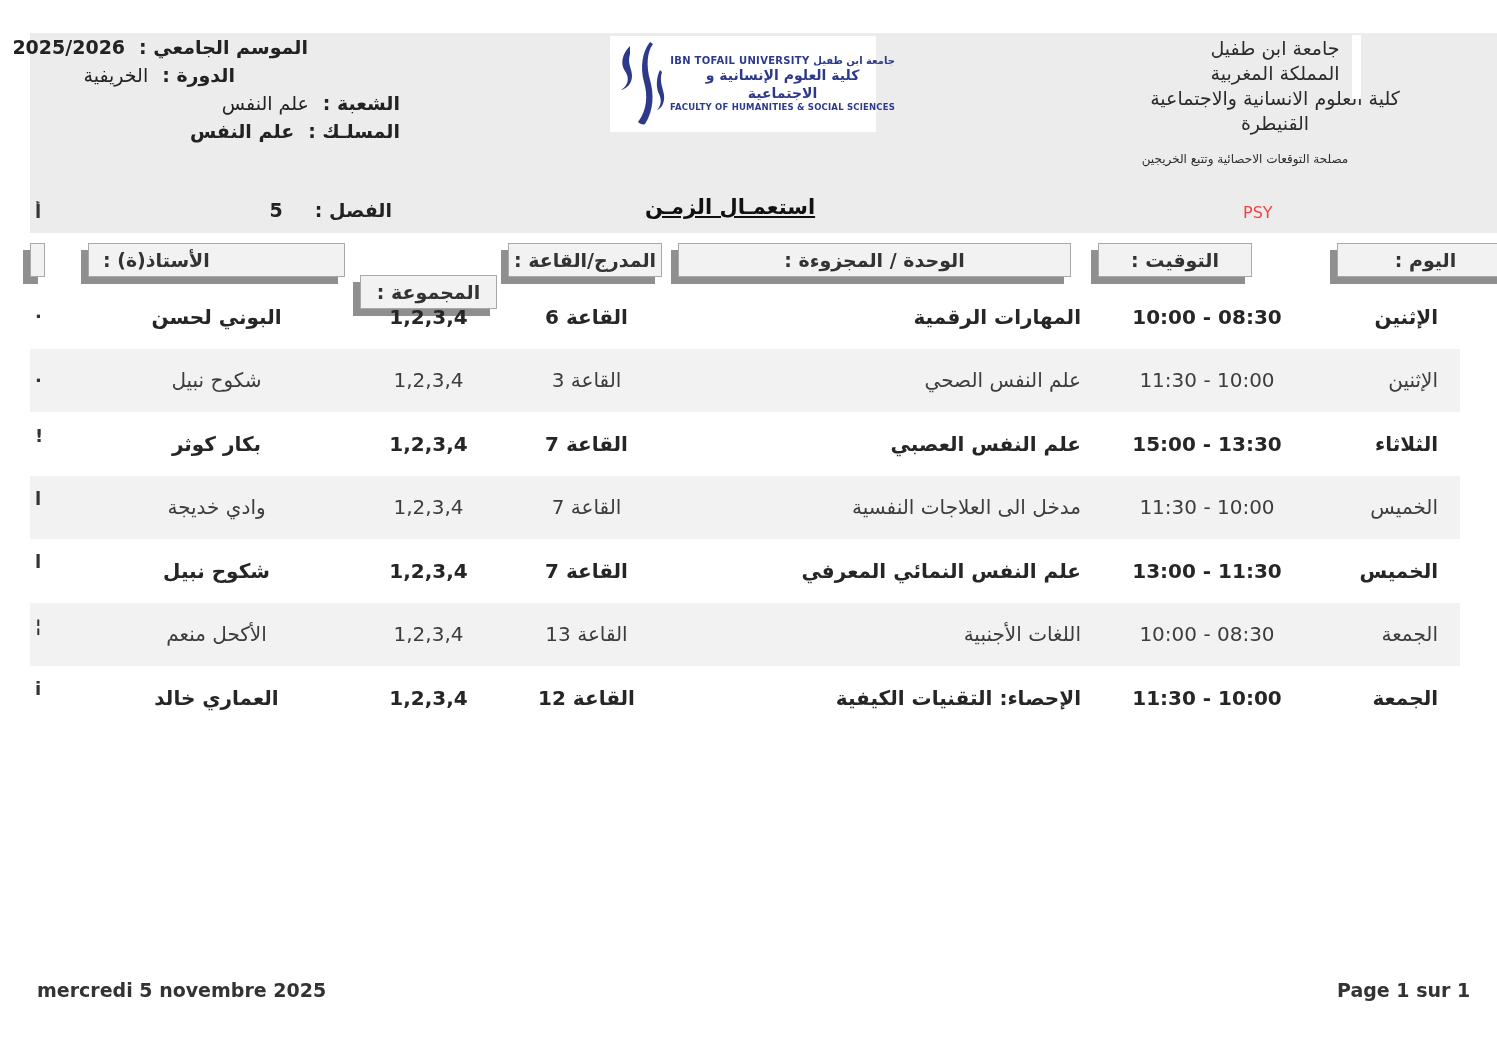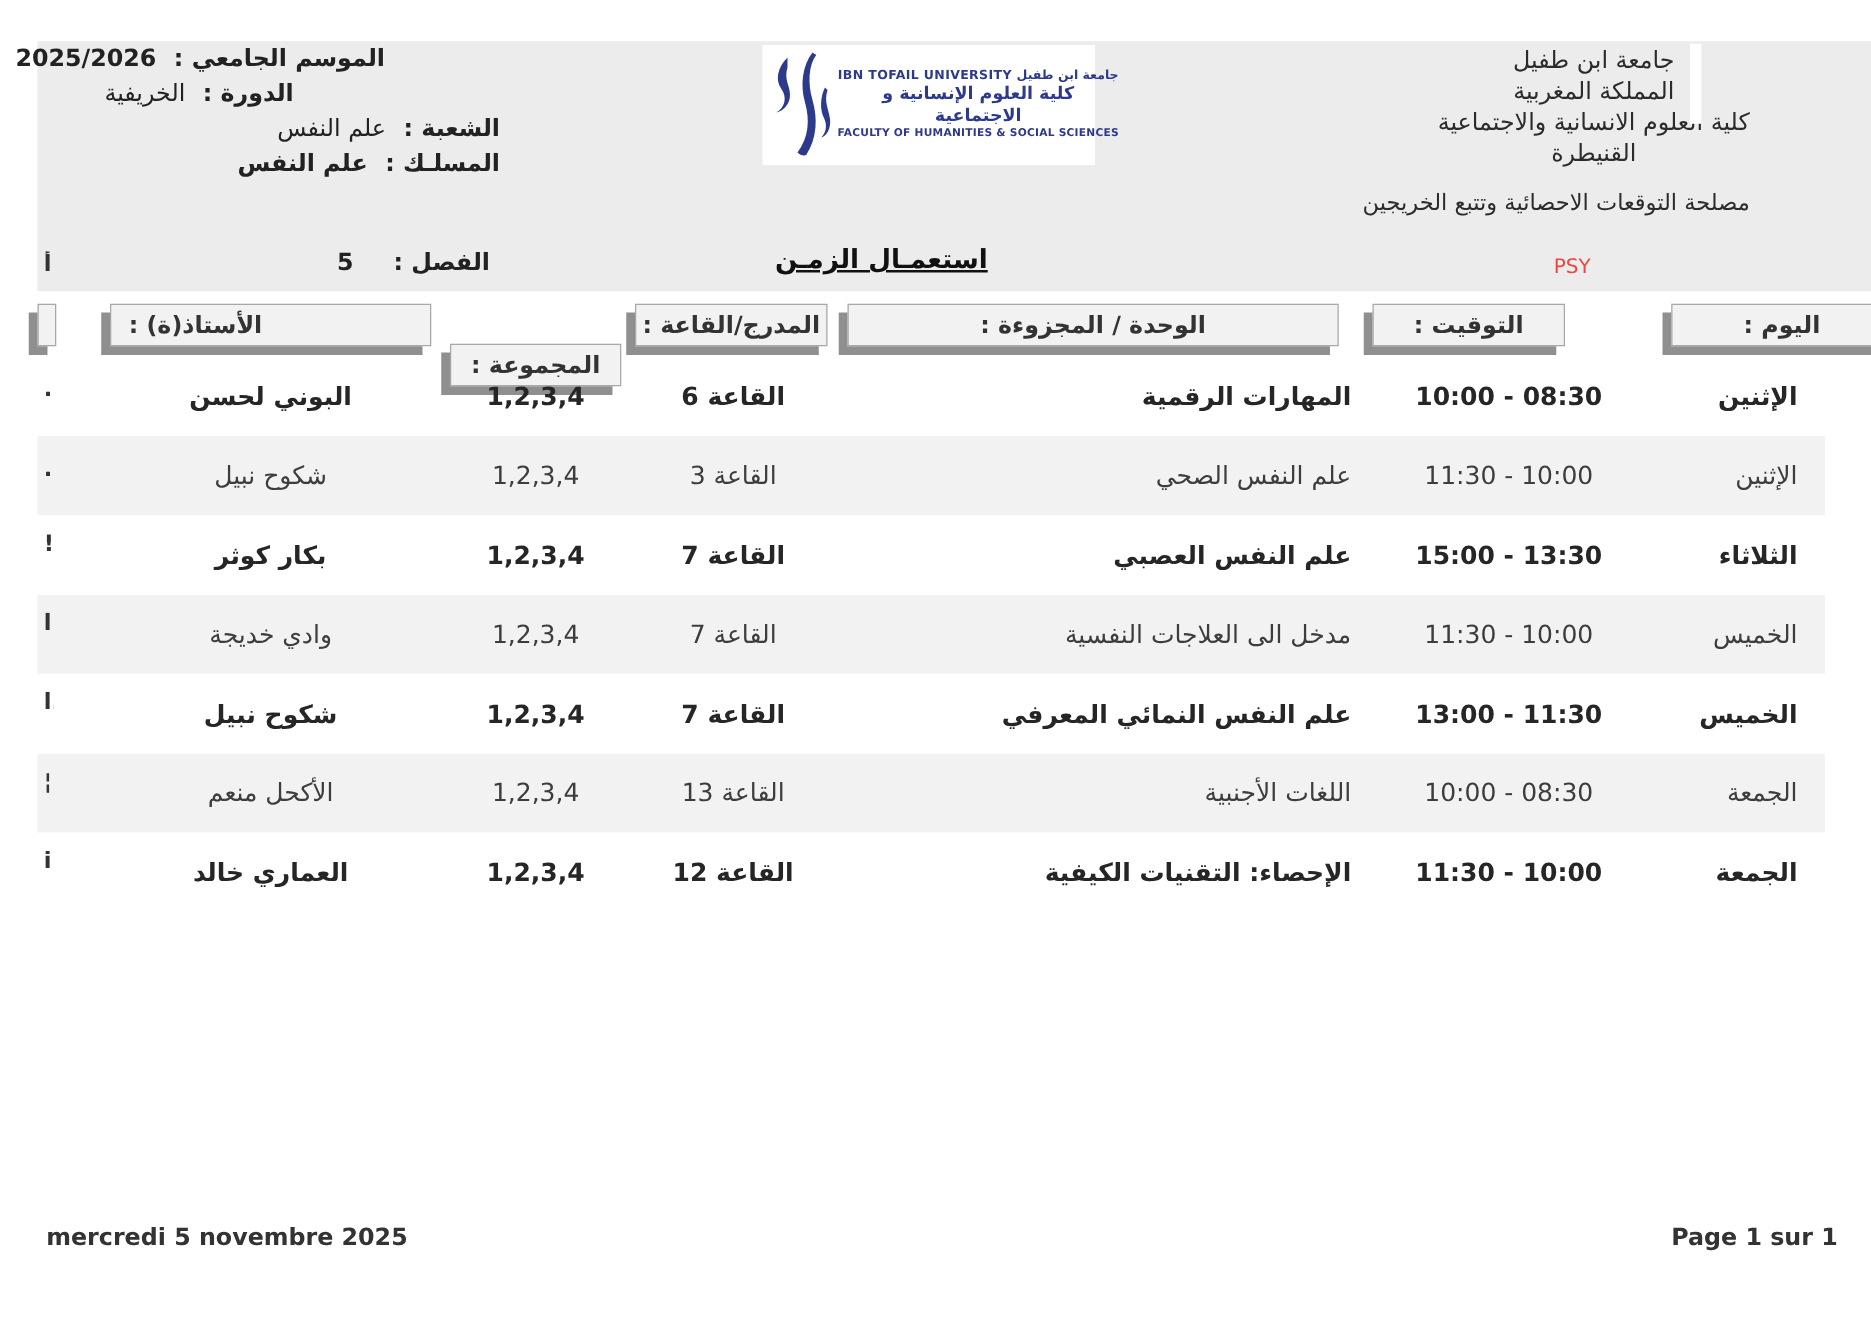--- a/index.html
+++ b/index.html
@@ -8,21 +8,21 @@
     background:#ffffff;
     font-family:"DejaVu Sans","Liberation Sans",sans-serif;
   }
   
   .panel { position:absolute; left:30px; top:33px; width:1467px; height:200px; background:#ececec; }
 
   
   .gov-block { position:absolute; top:36px; right:57px; width:330px; text-align:center;
                direction:rtl; font-size:19px; line-height:25px; color:#2b2b2b; }
   .service-line { position:absolute; top:152px; right:57px; width:390px; text-align:center;
-                  direction:rtl; font-size:18px; color:#2b2b2b; }
+                  direction:rtl; font-size:12px; color:#2b2b2b; }
   .psy-code { position:absolute; left:1243px; top:203px; font-size:16px; color:#ef4444; }
   .mini-box { position:absolute; left:1352px; top:35px; width:9px; height:64px; background:#ffffff; }
 
   
   .info-line { position:absolute; direction:rtl; display:flex; gap:14px; font-size:19px; color:#222; white-space:nowrap; }
   .info-line .lbl { font-weight:bold; }
   .line-season { top:36px;  right:1189px; }
   .line-session{ top:64px;  right:1262px; }
   .line-branch { top:92px;  right:1097px; }
   .line-track  { top:120px; right:1097px; }
@@ -32,21 +32,21 @@
   
   .logo-box { position:absolute; left:610px; top:36px; width:266px; height:96px; background:#ffffff;
               display:flex; align-items:center; }
   .logo-glyph { width:54px; height:88px; margin-left:6px; flex:none; }
   .logo-text { flex:1; text-align:center; color:#2d3a8c; line-height:1.25; padding-right:4px; }
   .logo-l1 { font-size:10px; font-weight:bold; letter-spacing:.3px; white-space:nowrap; }
   .logo-l2 { font-size:14px; font-weight:bold; direction:rtl; }
   .logo-l3 { font-size:8.5px; font-weight:bold; letter-spacing:.2px; white-space:nowrap; }
 
   
-  .doc-title { position:absolute; left:620px; top:195px; width:220px; text-align:left;
+  .doc-title { position:absolute; left:620px; top:195px; width:220px; text-align:center;
                font-size:21px; font-weight:bold; color:#111; text-decoration:underline;
                direction:rtl; letter-spacing:.5px; }
 
   
   .hbox { position:absolute; top:243px; height:34px; background:#f2f2f2;
           border:1px solid #a8a8a8; box-shadow:-7px 7px 0 0 #8f8f8f;
           display:flex; align-items:center; justify-content:center;
           direction:rtl; font-size:19px; font-weight:bold; color:#333; box-sizing:border-box; }
   .hb-day  { left:1337px; width:177px; }
   .hb-time { left:1098px; width:154px; }

